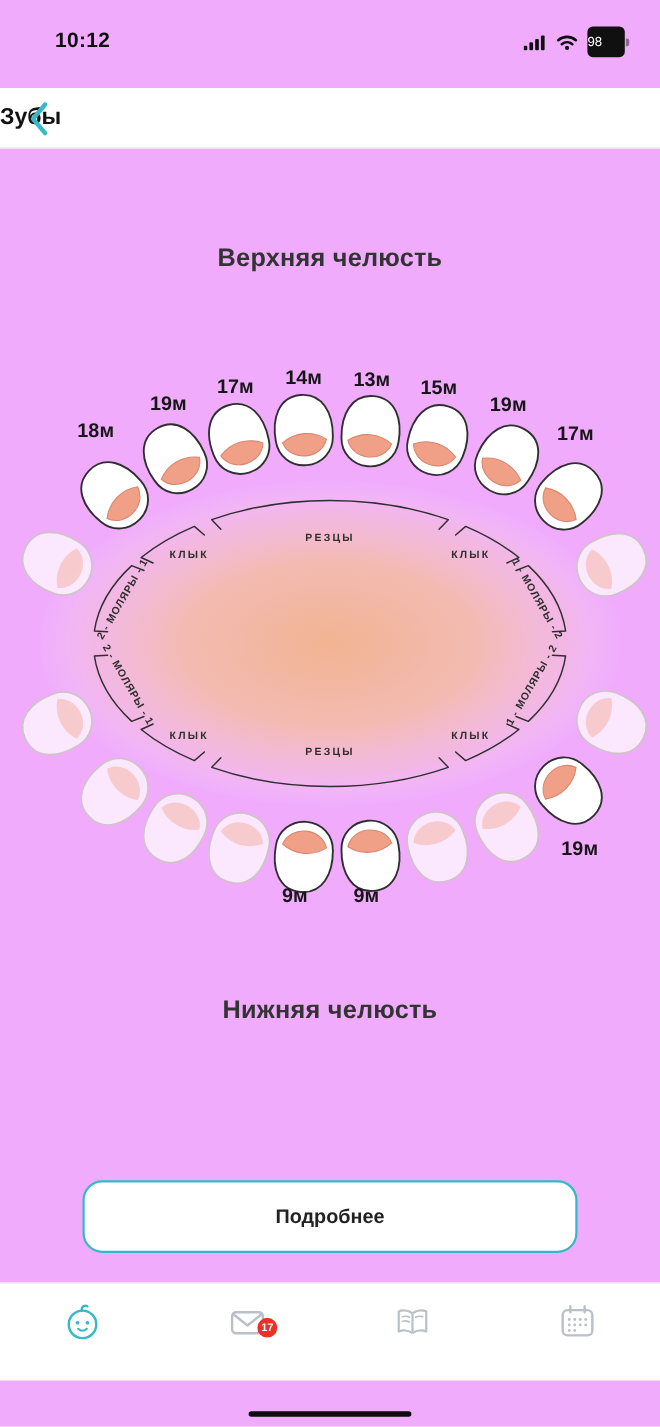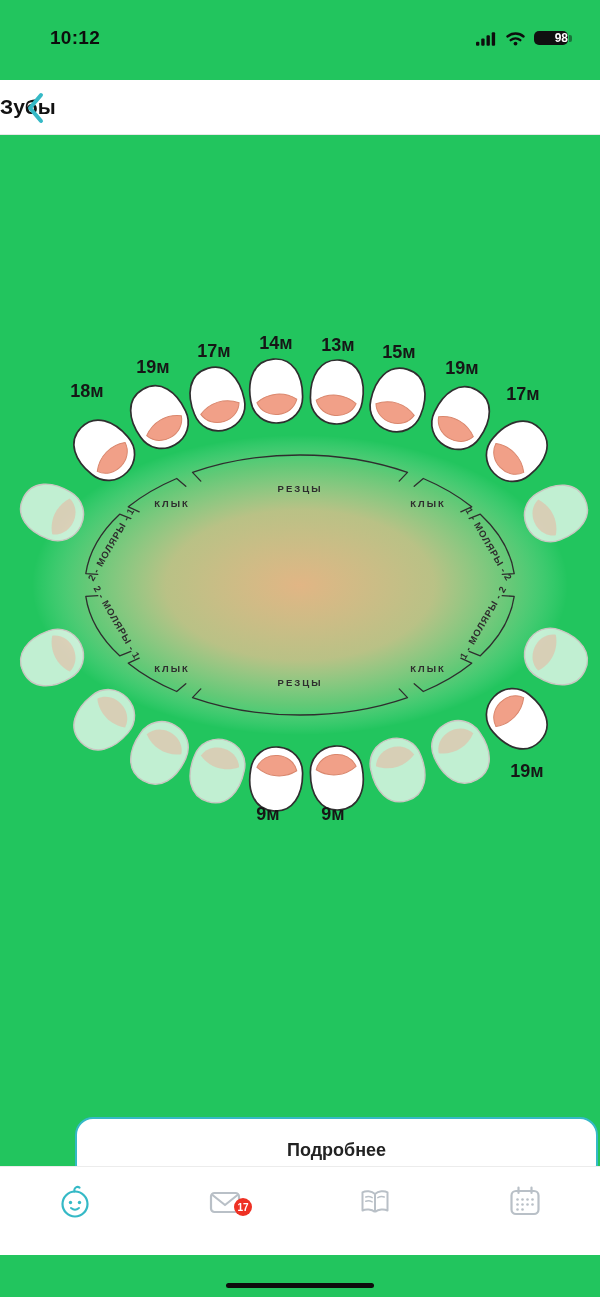--- a/index.html
+++ b/index.html
@@ -1,26 +1,26 @@
 <!DOCTYPE html>
 <html><head>
 <meta charset="utf-8">
 <style>
   html,body{margin:0;padding:0;background:#fff;}
   body{font-family:"Liberation Sans","DejaVu Sans",sans-serif;}
-  .screen{position:relative;width:600px;height:1297px;background:#22c55e;overflow:hidden;margin:0 auto;}
+  .screen{position:relative;width:600px;height:1297px;background:#f0abfc;overflow:hidden;margin:0 auto;}
 
   
   .status-bar{position:absolute;top:0;left:0;right:0;height:62px;display:flex;align-items:center;
     justify-content:space-between;padding:14px 28px 0 50px;box-sizing:border-box;}
   .time{font-size:19px;font-weight:700;color:#0d0d0d;letter-spacing:.3px;}
   .status-icons{display:flex;align-items:center;gap:8px;}
   .battery{display:flex;align-items:center;gap:1px;}
-  .battery-body{width:34px;height:14px;background:#101010;border-radius:5px;color:#fff;
-    font-size:12px;font-weight:700;display:flex;align-items:center;justify-content:flex-end;}
+  .battery-body{width:34px;height:28px;background:#101010;border-radius:5px;color:#fff;
+    font-size:12px;font-weight:400;display:flex;align-items:center;justify-content:flex-start;}
   .battery-nub{width:3px;height:7px;background:rgba(16,16,16,.45);border-radius:0 2px 2px 0;}
 
   
   .nav{position:absolute;top:80px;left:0;right:0;height:54px;border-bottom:1px solid #e7e7e7;
     display:flex;align-items:center;justify-content:flex-start;background:#fff;}
   .back-btn{position:absolute;left:14px;top:7px;width:42px;height:42px;background:none;border:none;
     display:flex;align-items:center;justify-content:center;cursor:pointer;padding:0;}
   .nav-title{font-size:21px;font-weight:700;color:#121212;margin:0;}
 
   
@@ -37,23 +37,23 @@
   .faded .tg{fill:rgba(241,168,148,.45);stroke:none;}
   .bracket{fill:none;stroke:#2e2e2e;stroke-width:1.3;stroke-linecap:round;stroke-linejoin:round;}
   .age{font-family:"Liberation Sans","DejaVu Sans",sans-serif;font-size:18px;font-weight:700;
     fill:#161616;text-anchor:middle;}
   .seg{font-family:"Liberation Sans","DejaVu Sans",sans-serif;font-size:9.5px;font-weight:700;
     letter-spacing:2px;fill:#2e2e2e;text-anchor:middle;}
   .segr{font-family:"Liberation Sans","DejaVu Sans",sans-serif;font-size:9.5px;font-weight:700;
     letter-spacing:.8px;fill:#2e2e2e;text-anchor:middle;}
 
   
-  .details-btn{position:absolute;top:1073px;left:75px;width:523px;height:66px;border:2px solid #35b9c6;
+  .details-btn{position:absolute;top:1073px;left:75px;width:450px;height:66px;border:2px solid #35b9c6;
     border-radius:18px;background:#fff;font-size:18px;font-weight:700;color:#222;
-    font-family:"Liberation Sans","DejaVu Sans",sans-serif;cursor:pointer;margin-top:44px;}
+    font-family:"Liberation Sans","DejaVu Sans",sans-serif;cursor:pointer;}
 
   
   .tab-bar{position:absolute;top:1166px;left:0;right:0;height:88px;border-top:1px solid #ececec;
     display:flex;background:#fff;}
   .tab{flex:1;display:flex;align-items:flex-start;justify-content:center;padding-top:17px;
     background:none;border:none;cursor:pointer;}
   .icon-wrap{position:relative;width:36px;height:36px;}
   .badge{position:absolute;top:-6px;right:-9px;min-width:18px;height:18px;border-radius:9px;
     background:#ee3124;color:#fff;font-size:10px;font-weight:700;display:flex;align-items:center;
     justify-content:center;padding:0 3px;box-sizing:border-box;margin-top:20px;}
@@ -91,20 +91,22 @@
 
   <div class="nav">
     <button class="back-btn">
       <svg width="18" height="32" viewBox="0 0 18 32">
         <path d="M 15 3 L 4 16 L 15 29" fill="none" stroke="#35b9c6" stroke-width="4" stroke-linecap="round" stroke-linejoin="round"></path>
       </svg>
     </button>
     <h1 class="nav-title">Зубы</h1>
   </div>
 
+  <h2 class="jaw-title upper">Верхняя челюсть</h2>
+  <h2 class="jaw-title lower">Нижняя челюсть</h2>
 
   <div class="chart">
     <svg width="600" height="545" viewBox="0 0 600 545">
       <defs>
         <radialGradient id="peach" cx="50%" cy="50%" r="50%">
           <stop offset="0%" stop-color="#f2b488" stop-opacity="0.92"></stop>
           <stop offset="50%" stop-color="#f4c095" stop-opacity="0.72"></stop>
           <stop offset="80%" stop-color="#f8d2b0" stop-opacity="0.30"></stop>
           <stop offset="100%" stop-color="#ffffff" stop-opacity="0"></stop>
         </radialGradient>

